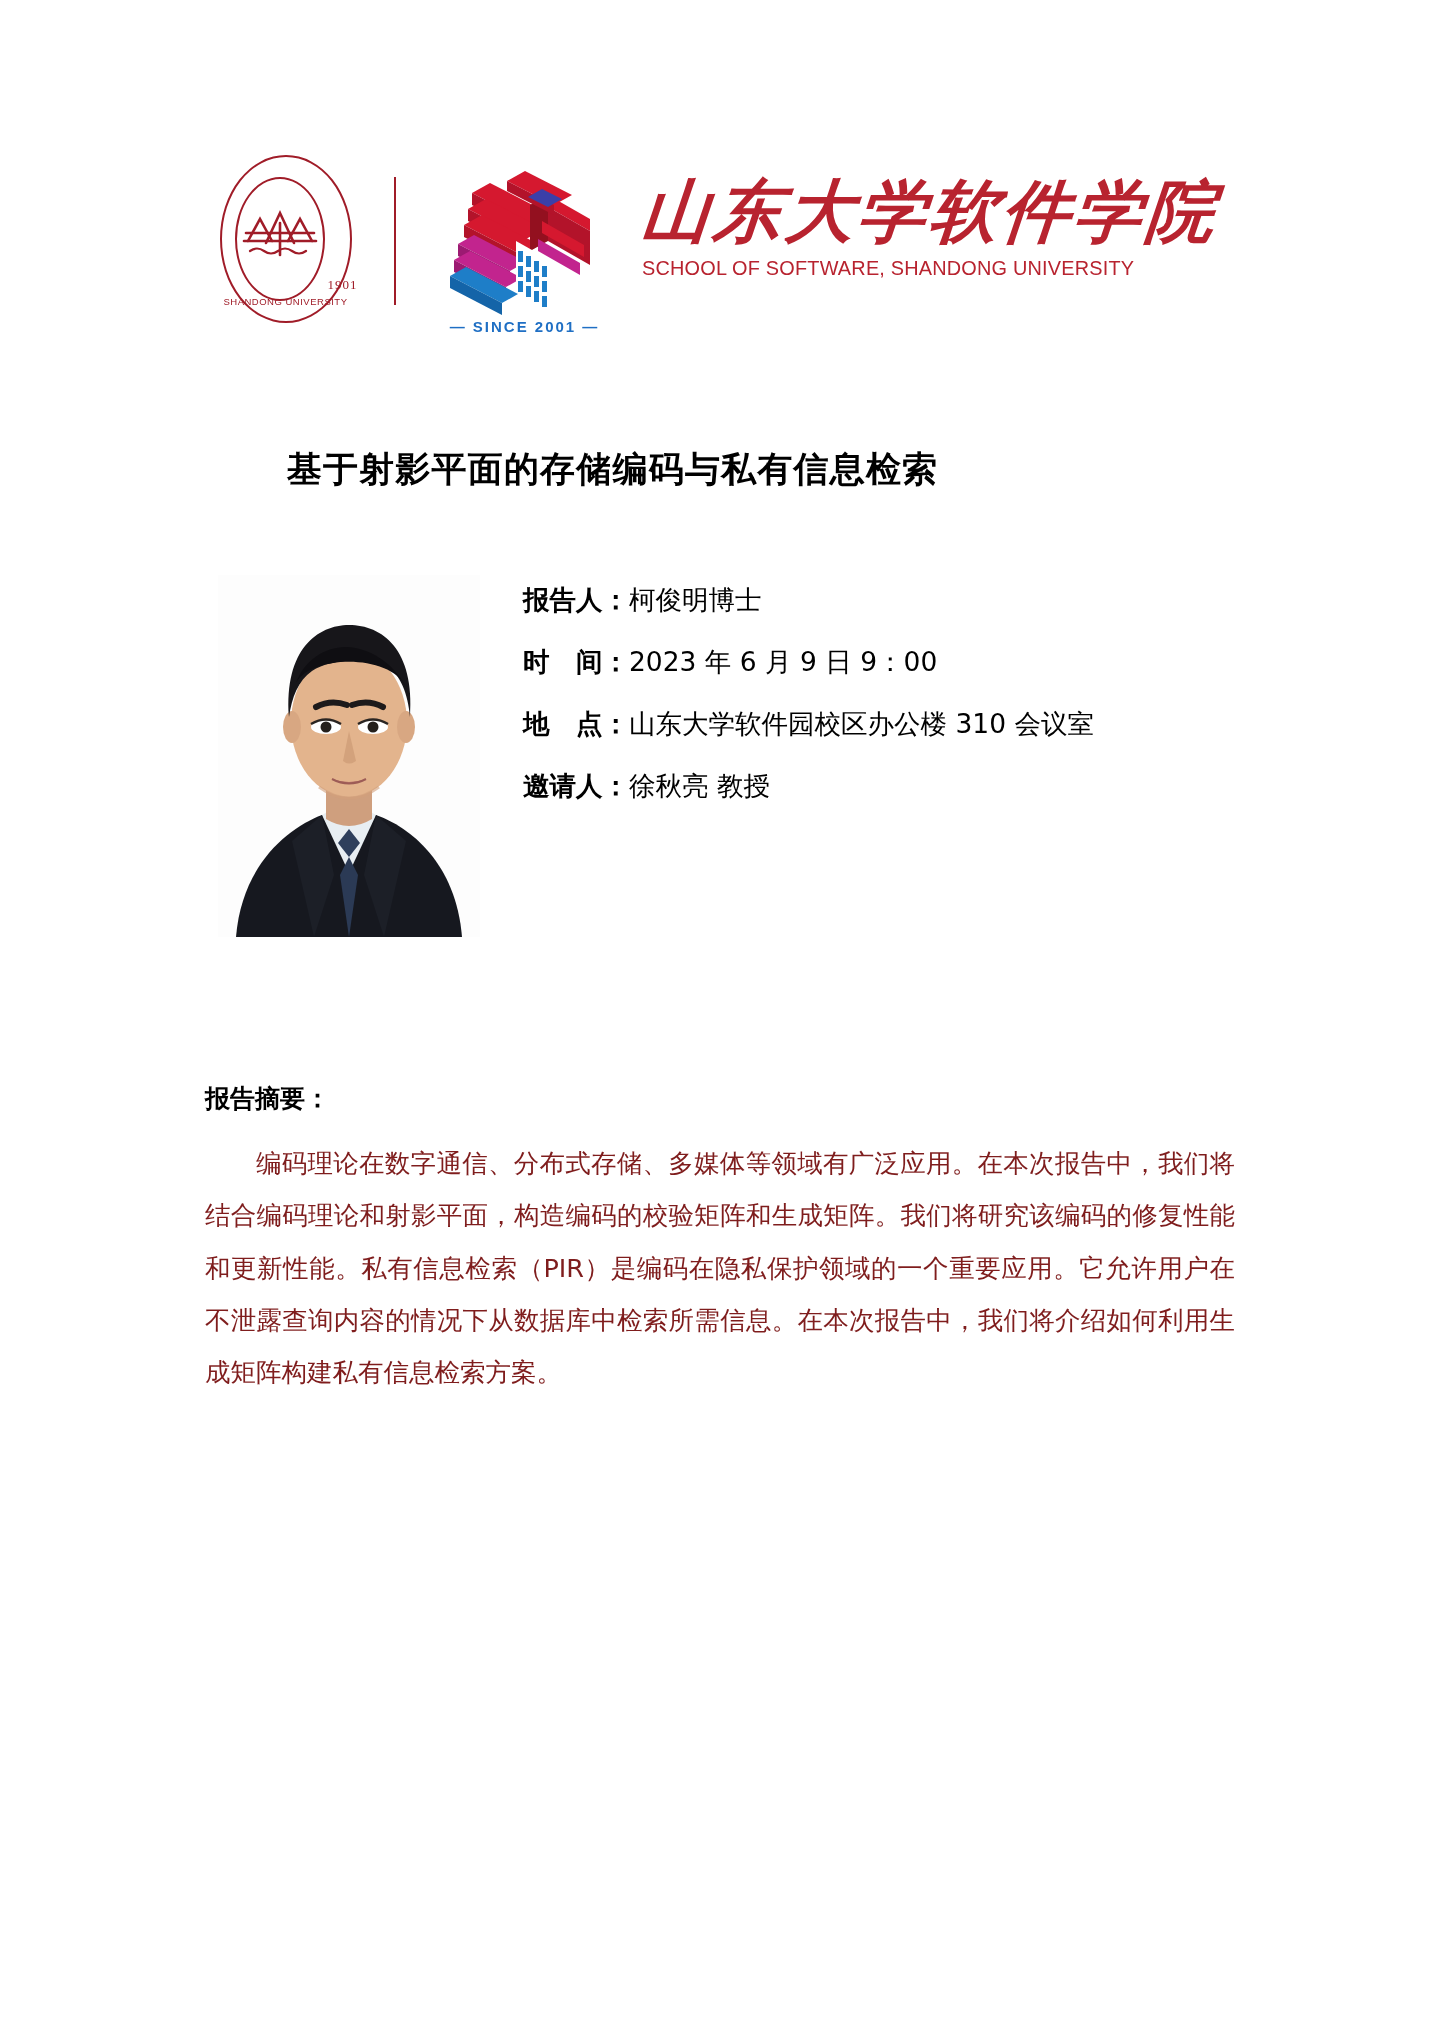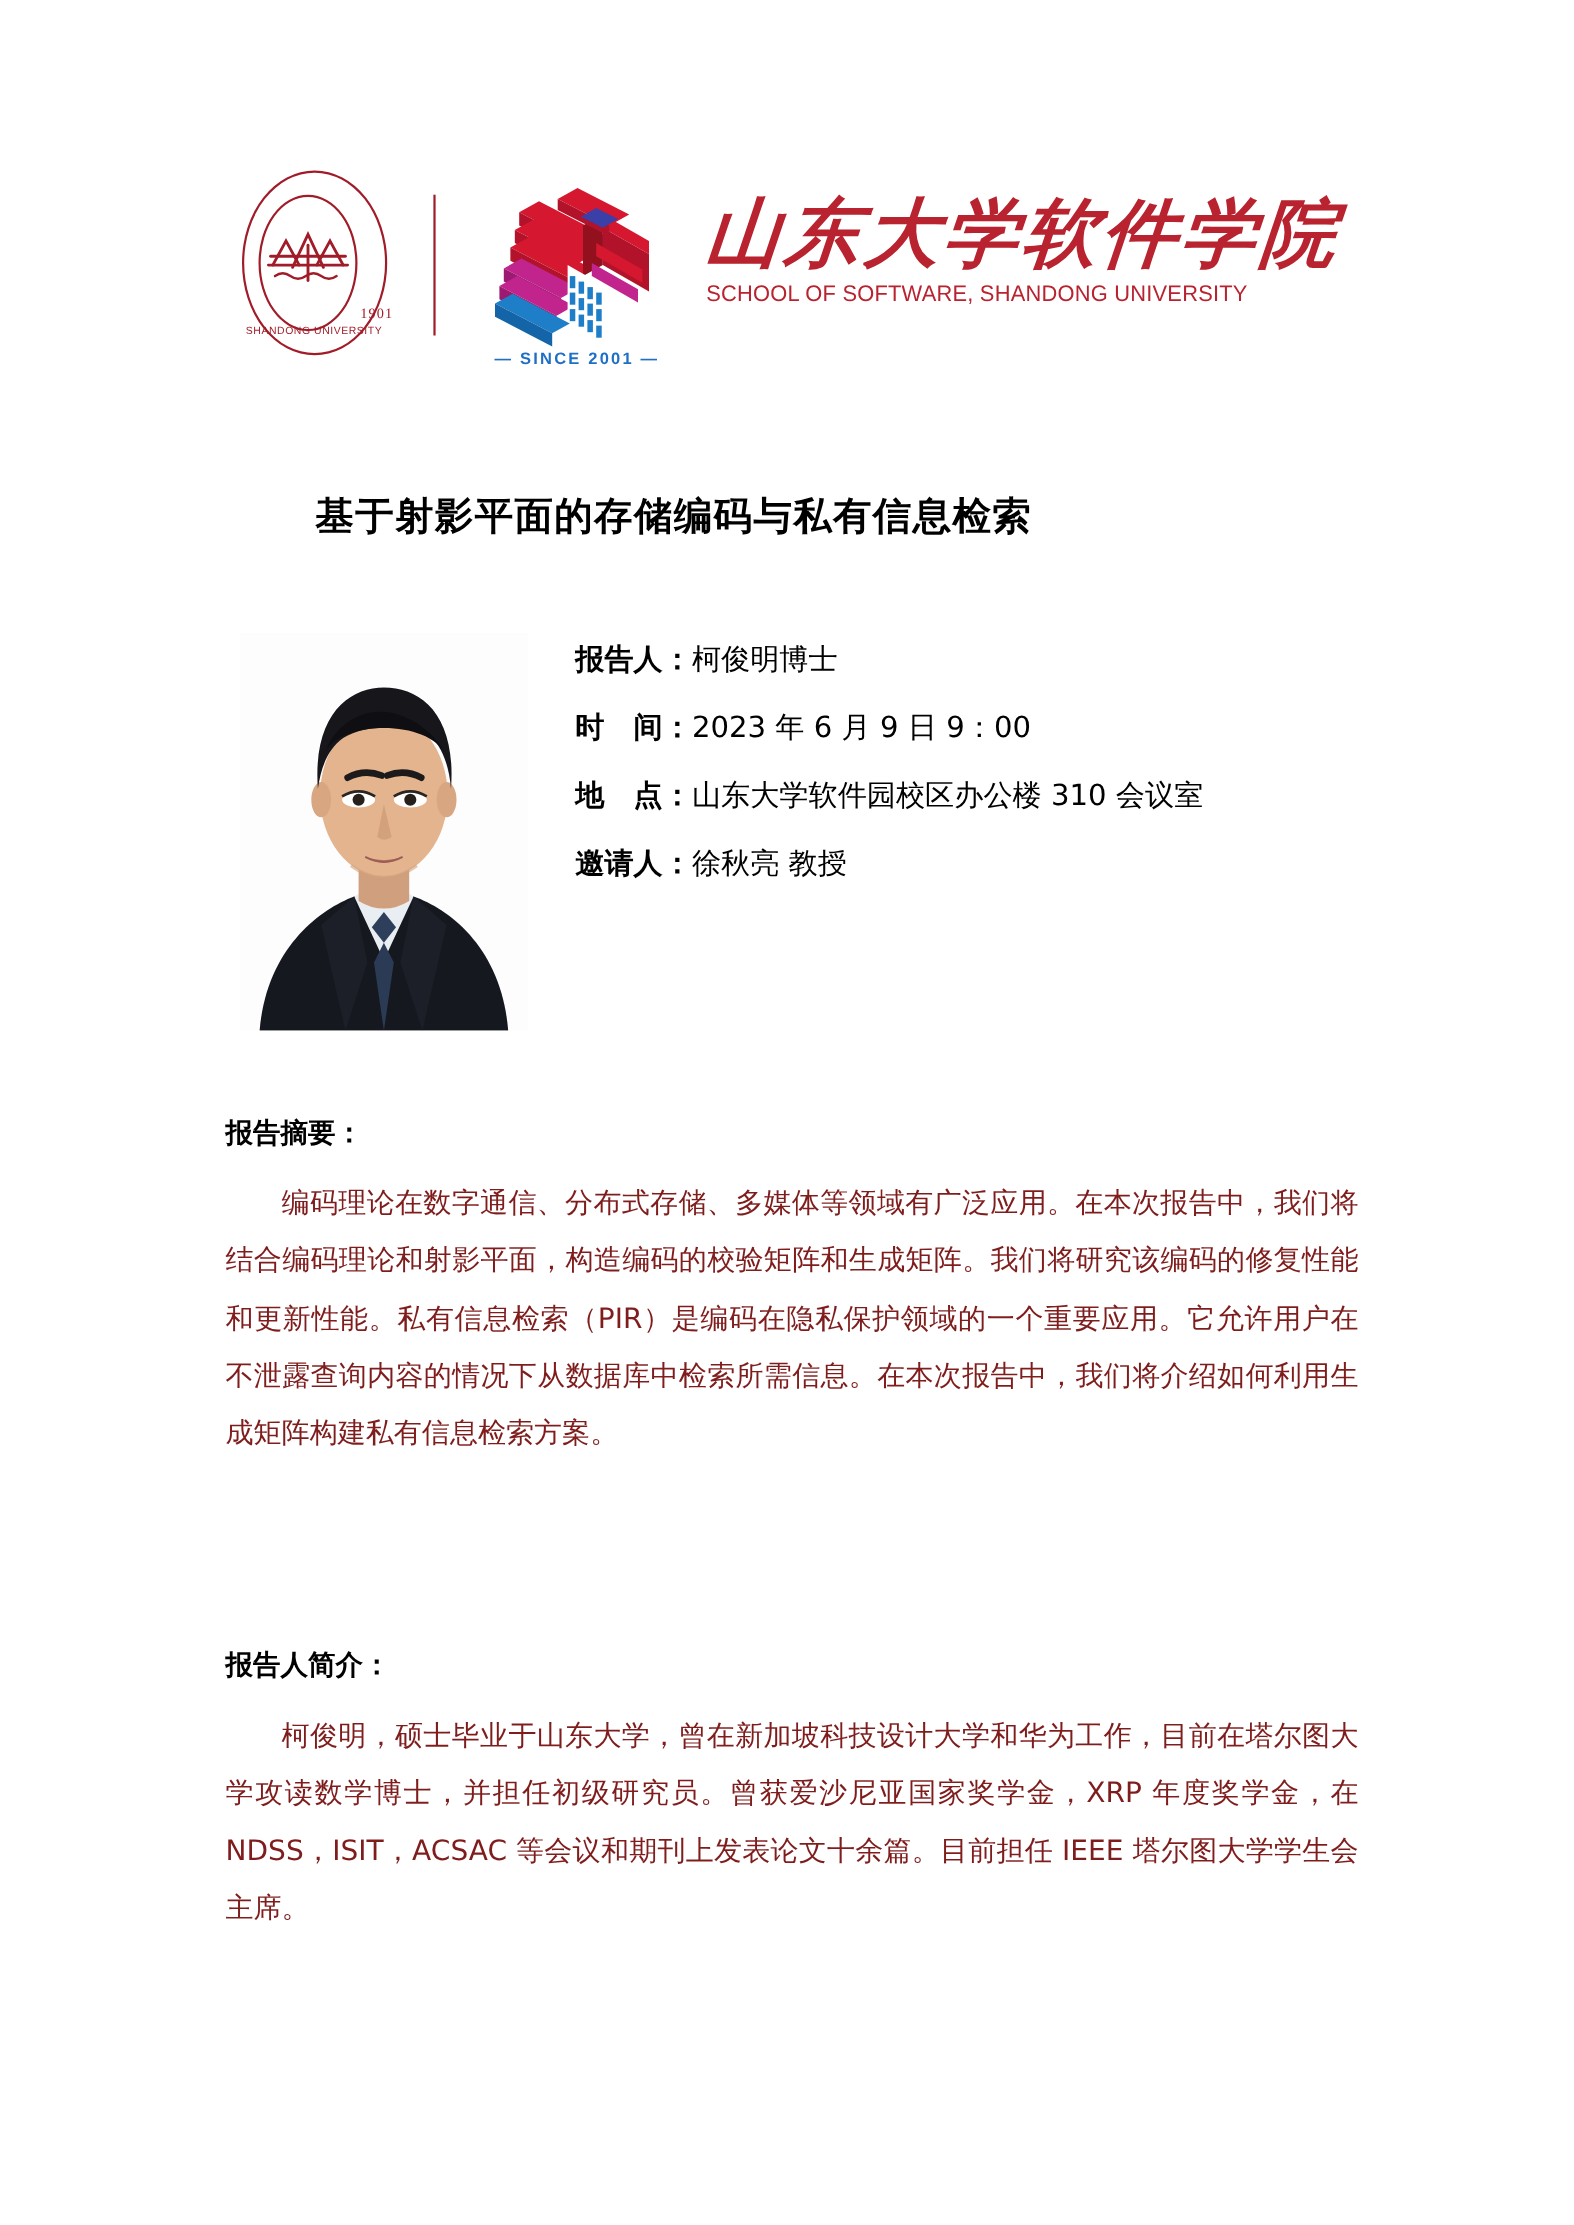--- a/index.html
+++ b/index.html
@@ -213,21 +213,21 @@
     font-family: "DejaVu Sans", "Liberation Sans", sans-serif;
   }
   .label-spaced { letter-spacing: 0px; }
 
   
   .section {
     position: absolute;
     left: 205px;
     width: 1030px;
   }
-  .sec-abstract { top: 1013px; }
+  .sec-abstract { top: 1082px; }
   .sec-bio { top: 1497px; }
 
   .sec-head {
     font-size: 25px;
     font-weight: bold;
     color: #000;
     margin-bottom: 22px;
     font-family: "DejaVu Sans", "Liberation Sans", sans-serif;
   }
   .sec-body {
@@ -401,18 +401,14 @@
       </div>
     </div>
 
   </div>
 
   <div class="section sec-abstract">
     <div class="sec-head">报告摘要：</div>
     <div class="sec-body">编码理论在数字通信、分布式存储、多媒体等领域有广泛应用。在本次报告中，我们将结合编码理论和射影平面，构造编码的校验矩阵和生成矩阵。我们将研究该编码的修复性能和更新性能。私有信息检索（PIR）是编码在隐私保护领域的一个重要应用。它允许用户在不泄露查询内容的情况下从数据库中检索所需信息。在本次报告中，我们将介绍如何利用生成矩阵构建私有信息检索方案。</div>
   </div>
 
-  <div class="section sec-bio">
-    <div class="sec-head">报告人简介：</div>
-    <div class="sec-body">柯俊明，硕士毕业于山东大学，曾在新加坡科技设计大学和华为工作，目前在塔尔图大学攻读数学博士，并担任初级研究员。曾获爱沙尼亚国家奖学金，XRP 年度奖学金，在 NDSS，ISIT，ACSAC 等会议和期刊上发表论文十余篇。目前担任 IEEE 塔尔图大学学生会主席。</div>
-  </div>
 
 </div>
 
 </body></html>

